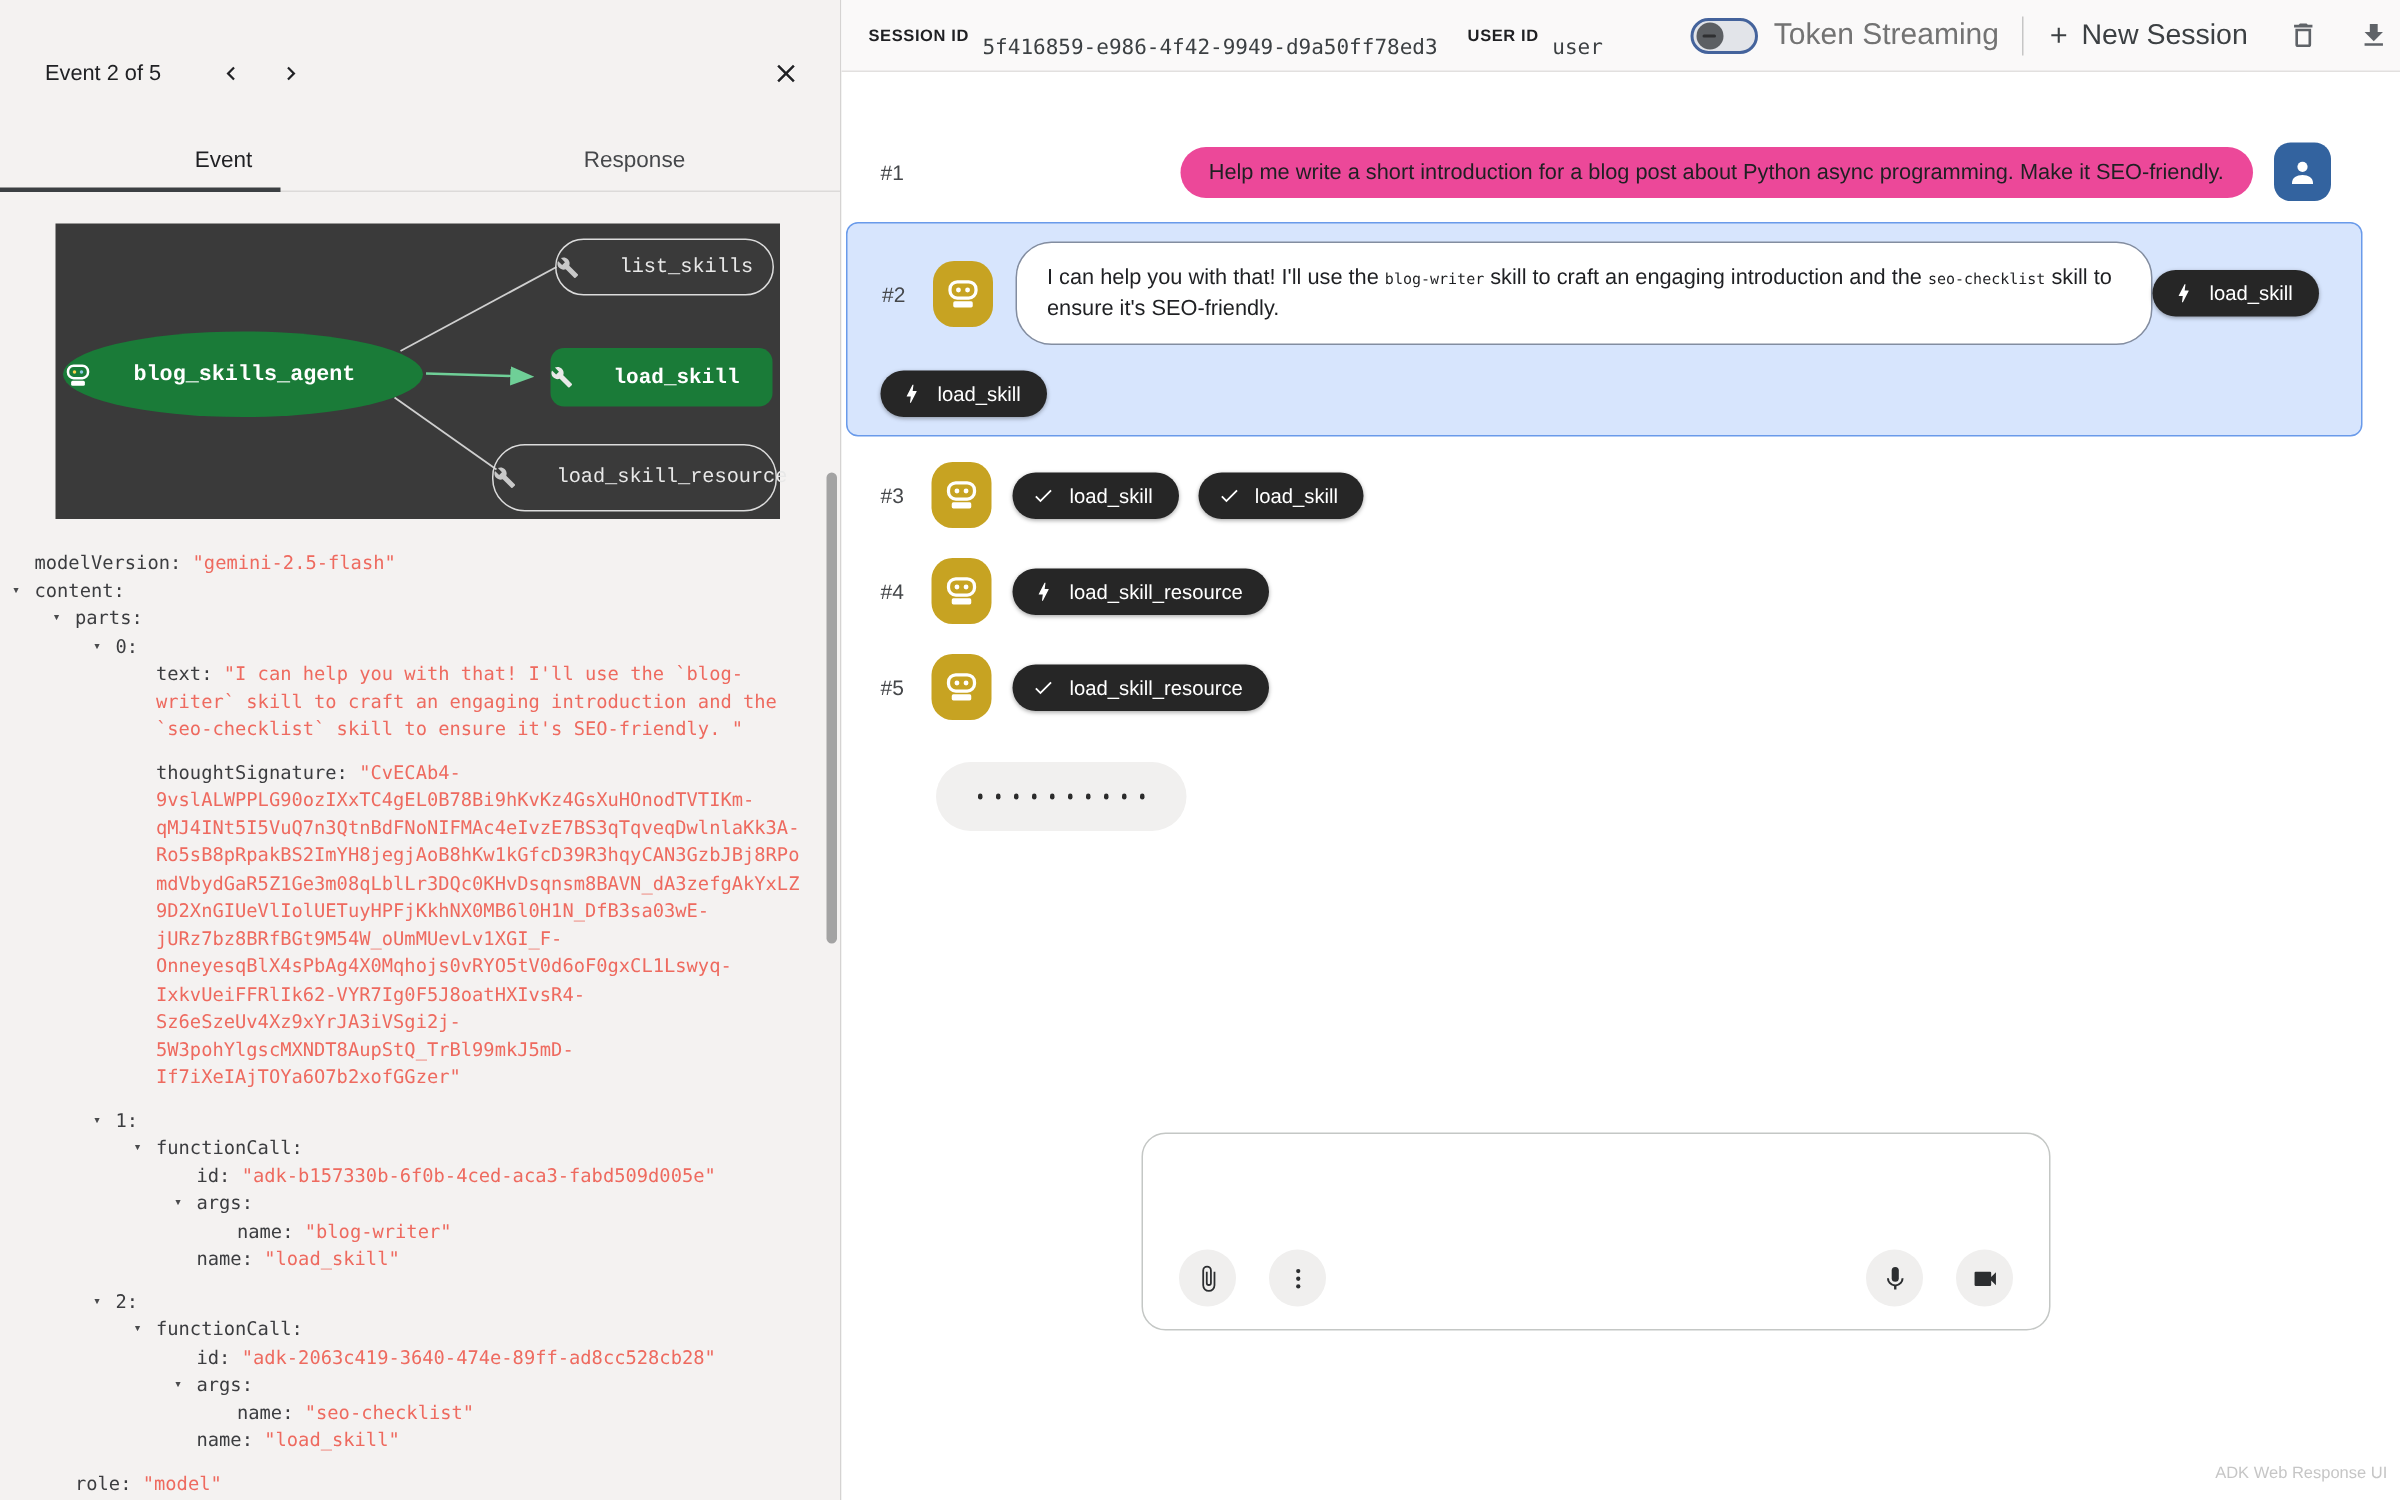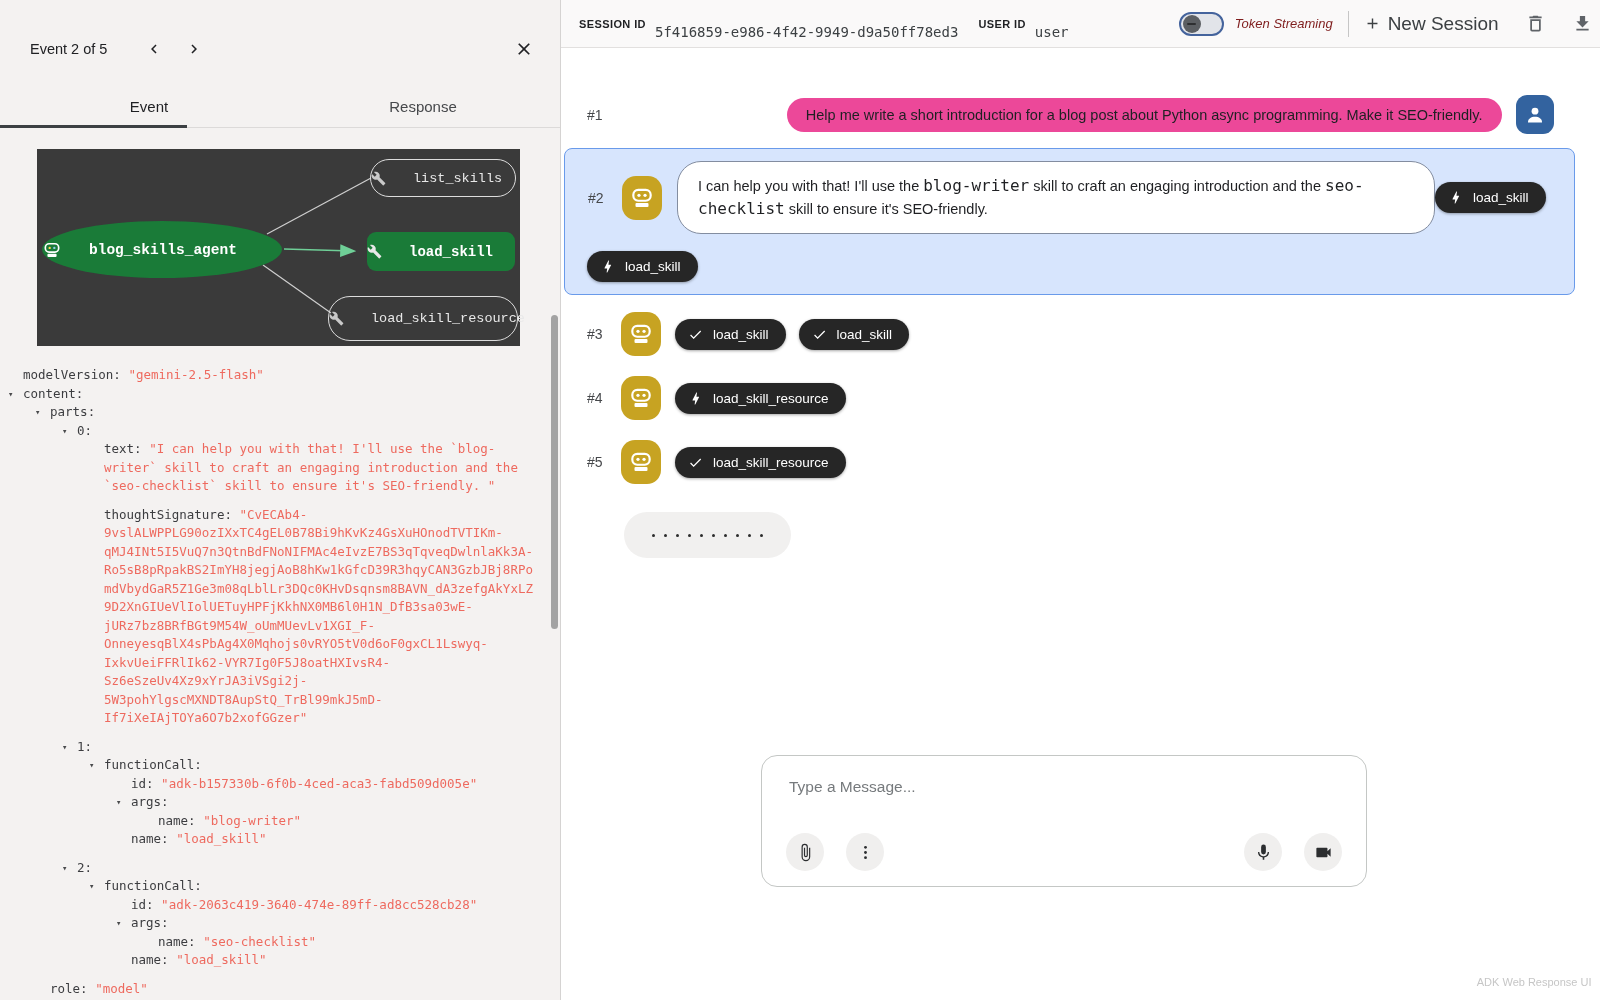--- a/index.html
+++ b/index.html
@@ -46,41 +46,41 @@
   
   .right-panel { flex:1; height:1000px; position:relative; background:#fff; display:flex; flex-direction:column; }
   .session-bar { height:48px; flex:none; display:flex; align-items:center; padding:0 16px 0 18px; background:#faf9f9; border-bottom:1px solid #e2e0df; }
   .meta-label { font-size:11px; font-weight:bold; letter-spacing:.4px; color:#1f2023; }
   .meta-value { font-family:"DejaVu Sans Mono", monospace; font-size:14px; color:#3c4043; margin:16px 20px 0 9px; }
   .meta-value.user { margin-right:0; }
   .bar-right { margin-left:auto; display:flex; align-items:center; }
   .switch { width:45px; height:24px; border:2px solid #44639c; border-radius:14px; background:#e2e4e9; position:relative; cursor:pointer; flex:none; }
   .switch .knob { position:absolute; left:2px; top:1px; width:18px; height:18px; border-radius:50%; background:#5c5f63; display:flex; align-items:center; justify-content:center; }
   .switch .dash { width:9px; height:2px; background:#2e2f31; border-radius:1px; }
-  .toggle-label { font-size:13px; color:#7f1d1d; margin-left:11px;font-style:italic; }
+  .toggle-label { font-size:20px; color:#737373; margin-left:11px; }
   .vdiv { width:1px; height:26px; background:#c6c6c6; margin:0 15px; }
   .new-session { display:flex; align-items:center; gap:7px; background:none; border:none; cursor:pointer; font-size:19px; color:#3c4043; font-family:inherit; }
   .new-session svg { width:17px; height:17px; fill:#3c4043; }
   .bar-icon { background:none; border:none; cursor:pointer; margin-left:26px; display:inline-flex; }
   .bar-icon svg { width:21px; height:21px; fill:#5f6368; }
 
   .chat { flex:1; position:relative; overflow:hidden; }
   .crow { display:flex; align-items:center; }
   .row-num { width:34px; margin-left:26px; font-size:14px; color:#45474a; flex:none; }
   .bot-avatar { width:40px; height:44px; border-radius:14px; background:#c7a322; display:flex; align-items:center; justify-content:center; flex:none; }
   .bot-avatar svg { width:26px; height:26px; }
   .user-avatar { width:38px; height:39px; border-radius:11px; background:#33639f; display:flex; align-items:center; justify-content:center; flex:none; }
   .user-avatar svg { width:24px; height:24px; }
   .row-user { margin-top:47px; padding-right:55px; }
   .user-bubble { background:#ec4899; border-radius:22px; padding:9px 19px; font-size:14.5px; color:#1f2023; margin-left:auto; margin-right:14px; }
   .selected-event { margin:14px 34px 0 3px; background:#d7e5fd; border:1.5px solid #699aea; border-radius:8px; padding:12px 0 12px 0; cursor:pointer; }
   .sel-top { display:flex; align-items:center; }
   .sel-top .row-num { margin-left:23px; }
   .agent-bubble { background:#fff; border:1px solid #838da0; border-radius:24px; padding:13px 20px; font-size:14.5px; line-height:1.42; color:#1f2023; width:758px; margin-left:15px; }
-  .agent-bubble code { font-family:"DejaVu Sans Mono", monospace; font-size:16px; }
+  .agent-bubble code { font-family:"DejaVu Sans Mono", monospace; font-size:10px; }
   .sel-side-chip { margin-left:auto; margin-right:28px; }
   .sel-below { margin:17px 0 0 22px; display:flex; }
   .chip { display:inline-flex; align-items:center; gap:10px; height:31px; padding:0 17px 0 13px; background:#262626; border-radius:17px; color:#fff; font-size:13.5px; box-shadow:0 1px 3px rgba(0,0,0,.35); cursor:pointer; flex:none; }
   .chip .cicon { display:inline-flex; }
   .chip .cicon svg { width:15px; height:15px; }
   .chips { display:flex; gap:13px; margin-left:14px; }
   .row-agent { margin-top:20px; height:44px; }
   .row-3 { margin-top:17px; }
   .typing-row { margin-top:28px; margin-left:63px; }
   .typing { width:167px; height:46px; background:#f1f0ef; border-radius:23px; display:flex; align-items:center; justify-content:center; gap:8.5px; }
@@ -359,21 +359,20 @@
             <i></i>
             <i></i>
             <i></i>
             <i></i>
             <i></i>
           </div>
         </div>
       </div>
 
     <div class="composer">
-      <textarea placeholder="Type a Message..." style=""></textarea>
       <div class="c-icons">
         <button class="cbtn">
           <svg viewBox="0 0 24 24">
               <path d="M16.5 6v11.5a4 4 0 0 1-8 0V5a2.5 2.5 0 0 1 5 0v10.5a1 1 0 0 1-2 0V6H10v9.5a2.5 2.5 0 0 0 5 0V5a4 4 0 0 0-8 0v12.5a5.5 5.5 0 0 0 11 0V6z"></path>
             </svg>
         </button>
         <button class="cbtn">
           <svg viewBox="0 0 24 24">
               <circle cx="12" cy="5.5" r="1.8"></circle>
               <circle cx="12" cy="12" r="1.8"></circle>

